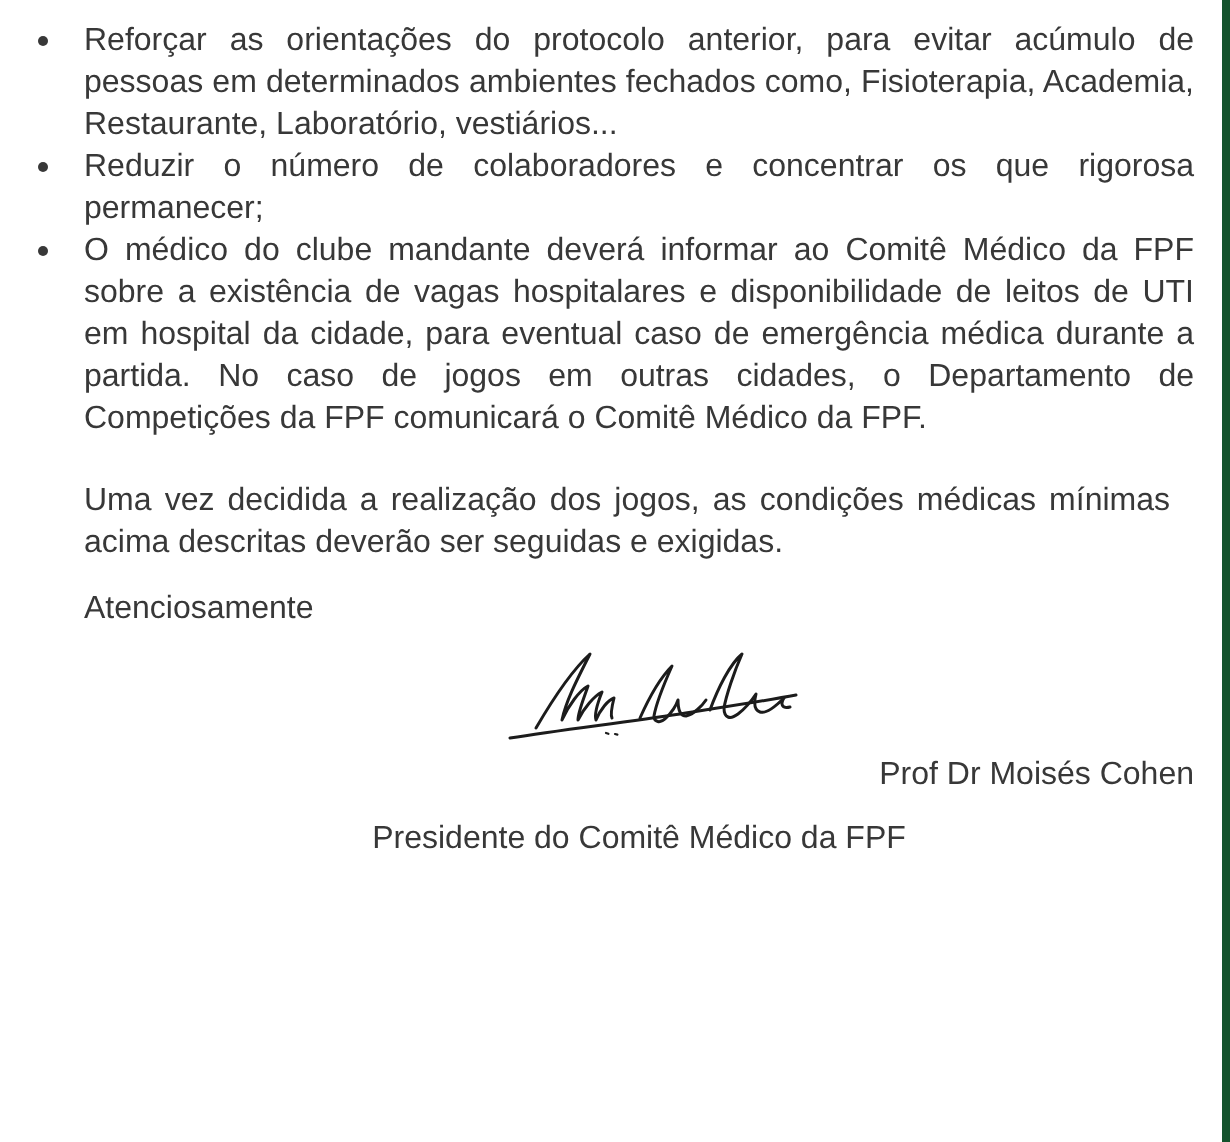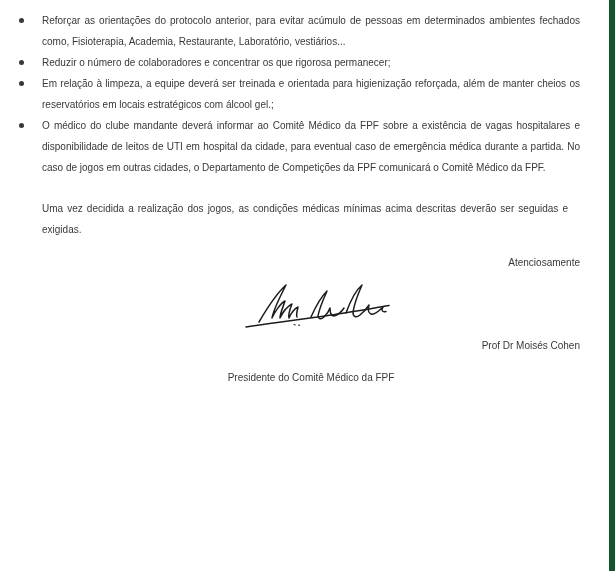--- a/index.html
+++ b/index.html
@@ -6,27 +6,27 @@
     margin: 0;
     padding: 0;
     background: #ffffff;
   }
   .page {
     position: relative;
     width: 615px;
     height: 571px;
     box-sizing: border-box;
     background: #ffffff;
-    border-right: 6px solid #14532d;
+    border-right: 4px solid #14532d;
     overflow: hidden;
     font-family: "Liberation Sans", "DejaVu Sans", sans-serif;
-    font-size: 10px;
+    font-size: 16px;
     line-height: 21px;
     color: #383838;
-    padding: 10px 29px 0 42px;
+    padding: 10px 14px 0 42px;
   }
   ul.bullet-list {
     margin: 0;
     padding: 0;
     list-style: none;
   }
   ul.bullet-list li {
     position: relative;
     text-align: justify;
     text-justify: inter-word;
@@ -41,21 +41,21 @@
     border-radius: 50%;
     background: #383838;
   }
   .closing-paragraph {
     margin: 20px 12px 0 0;
     text-align: justify;
     text-justify: inter-word;
   }
   .valediction {
     margin: 12px 0 0 0;
-    text-align: right;
+    text-align: left;
   }
   .signature-wrap {
     margin: 4px 0 0 0;
     text-align: center;
   }
   .signature-wrap svg {
     display: inline-block;
     position: relative;
     left: 7px;
     vertical-align: top;
@@ -70,21 +70,20 @@
   }
 </style>
 </head>
 <body>
 
 <div class="page">
 
   <ul class="bullet-list">
     <li>Reforçar as orientações do protocolo anterior, para evitar acúmulo de pessoas em determinados ambientes fechados como, Fisioterapia, Academia, Restaurante, Laboratório, vestiários...</li>
     <li>Reduzir o número de colaboradores e concentrar os que rigorosa permanecer;</li>
-    <li>Em relação à limpeza, a equipe deverá ser treinada e orientada para higienização reforçada, além de manter cheios os reservatórios em locais estratégicos com álcool gel.;</li>
     <li>O médico do clube mandante deverá informar ao Comitê Médico da FPF sobre a existência de vagas hospitalares e disponibilidade de leitos de UTI em hospital da cidade, para eventual caso de emergência médica durante a partida. No caso de jogos em outras cidades, o Departamento de Competições da FPF comunicará o Comitê Médico da FPF.</li>
   </ul>
 
   <p class="closing-paragraph">Uma vez decidida a realização dos jogos, as condições médicas mínimas acima descritas deverão ser seguidas e exigidas.</p>
 
   <p class="valediction">Atenciosamente</p>
 
   <div class="signature-wrap">
     <svg width="150" height="52" viewBox="0 0 150 52" fill="none" stroke="#1c1c1c" stroke-width="1.5" stroke-linecap="round" stroke-linejoin="round">
       <path d="M3,50 C28,46 58,42.5 88,38 C110,34.5 130,31.5 146,28.5"></path>

